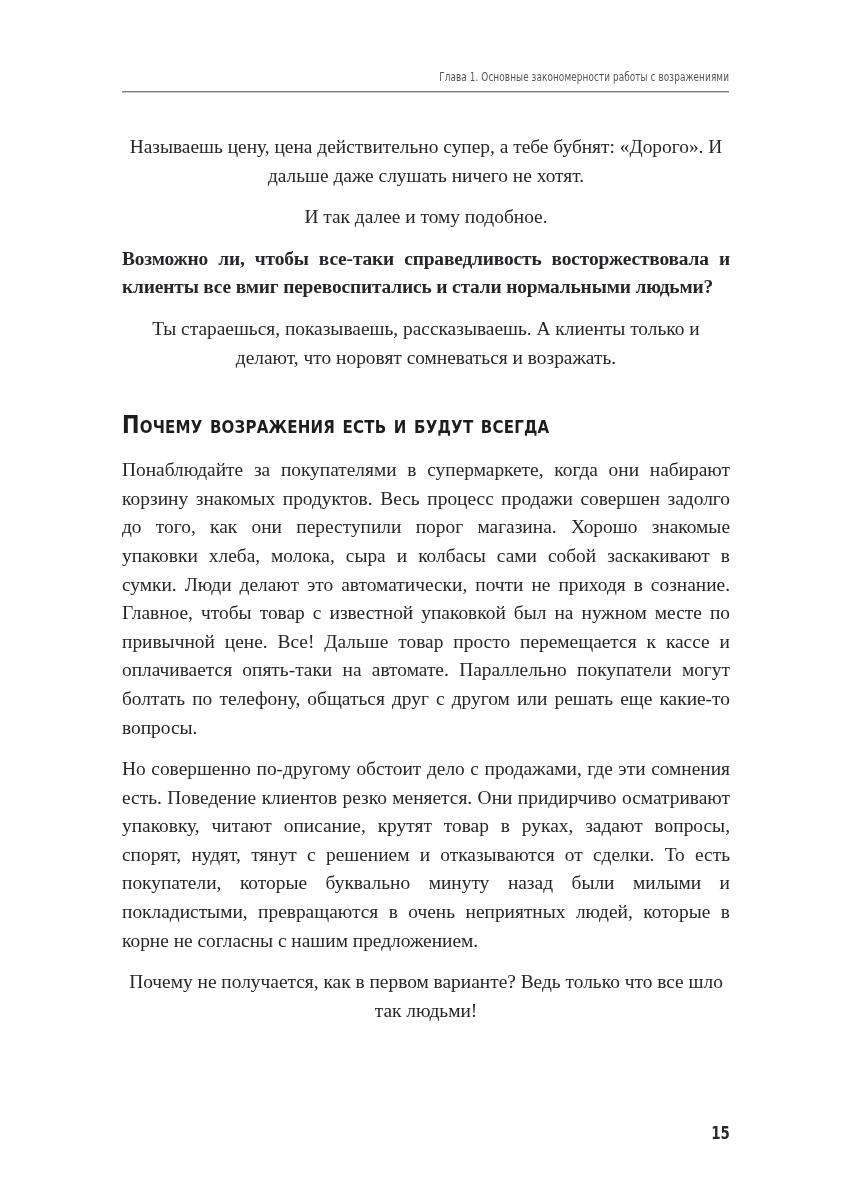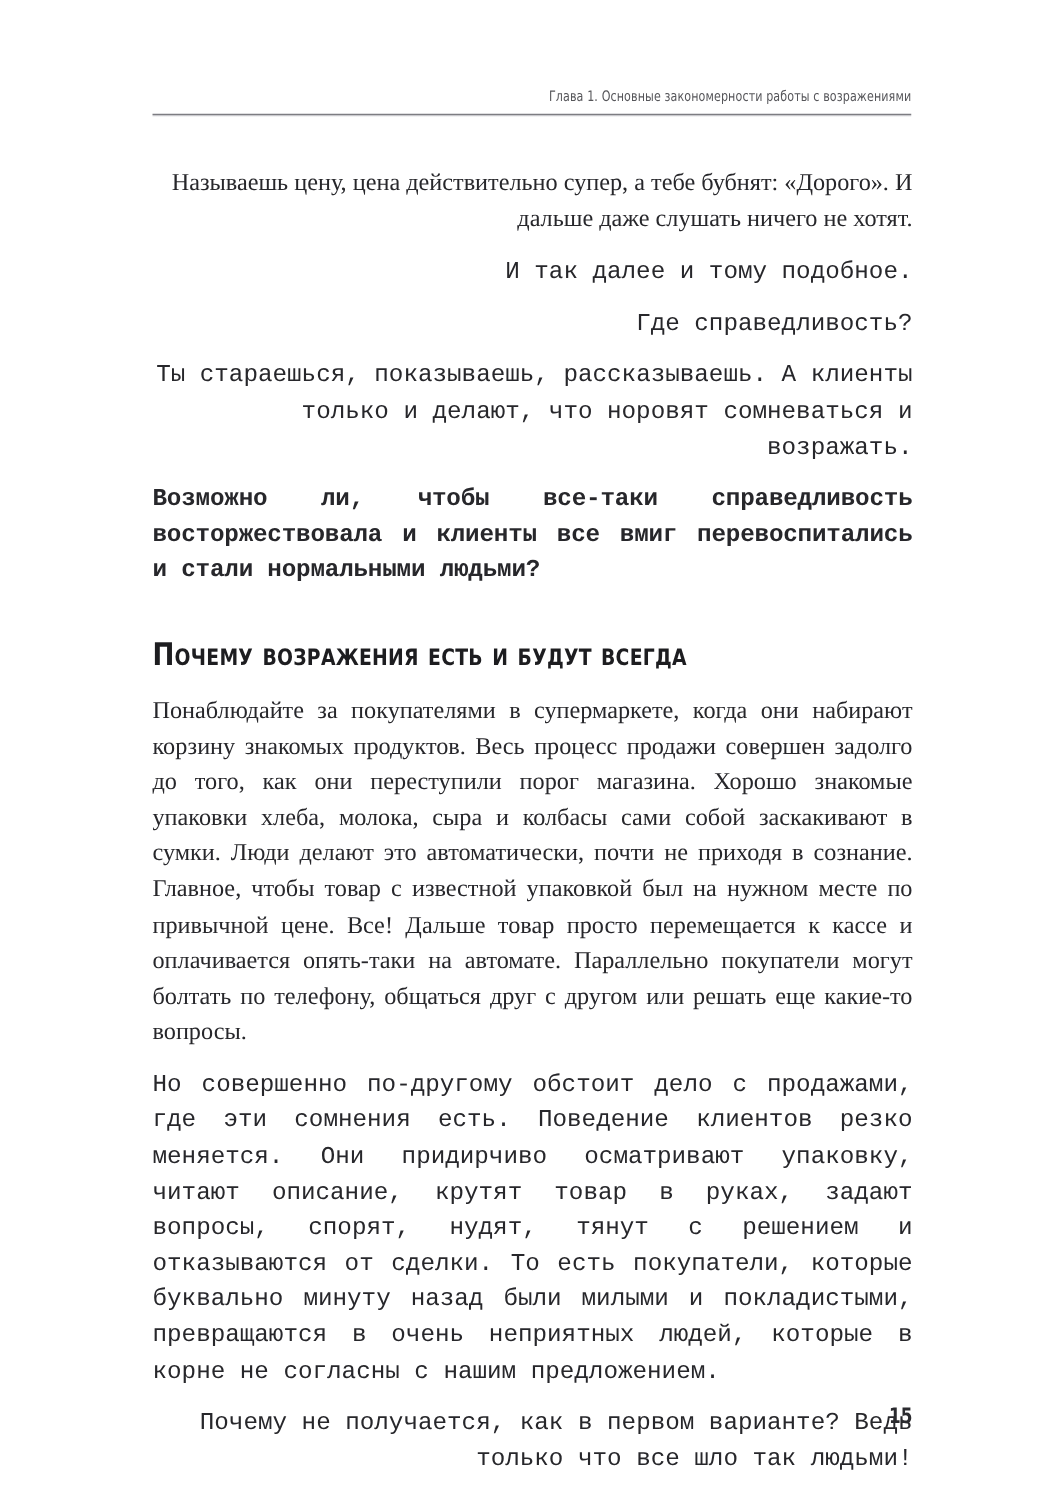--- a/index.html
+++ b/index.html
@@ -49,24 +49,24 @@
     top: 133px;
     width: 608px;
   }
 
   p.body {
     margin: 0 0 0 0;
     font-family: "Liberation Serif", "DejaVu Serif", serif;
     font-size: 19.4px;
     line-height: 28.6px;
     color: #27272b;
-    text-align: right;
+    text-align: center;
     hyphens: manual;
   }
-  p.body + p.body { margin-top: 13px; font-family: Liberation Mono, monospace; }
+  p.body + p.body { margin-top: 13px; }
 
   
   p.justify { text-align: justify; text-justify: inter-word; }
 
   
   p.semi { font-weight: 600; letter-spacing: -0.15px; }
 
   
   h2.section-title {
     margin: 38px 0 16px 0;
@@ -106,23 +106,22 @@
 <div class="page">
 
   <div class="running-head">Глава 1. Основные закономерности работы с возражениями</div>
 
   <div class="head-rule"></div>
 
   <div class="column">
 
     <p class="body">Называешь цену, цена действительно супер, а тебе бубнят: «Дорого». И дальше даже слушать ничего не хотят.</p>
     <p class="body">И так далее и тому подобное.</p>
-    <p class="body">Где справедливость?</p>
+    <p class="body justify semi">Возможно ли, чтобы все-таки справедливость восторжествовала и клиенты все вмиг перевоспитались и стали нормальными людьми?</p>
     <p class="body">Ты стараешься, показываешь, рассказываешь. А клиенты только и делают, что норовят сомневаться и возражать.</p>
-    <p class="body justify semi">Возможно ли, чтобы все-таки справедливость восторжествовала и клиенты все вмиг перевоспитались и стали нормальными людьми?</p>
 
     <h2 class="section-title">Почему возражения есть и будут всегда</h2>
 
     <p class="body justify">Понаблюдайте за покупателями в супермаркете, когда они набирают корзину знакомых продуктов. Весь процесс продажи совершен задолго до того, как они переступили порог магазина. Хорошо знакомые упаковки хлеба, молока, сыра и колбасы сами собой заскакивают в сумки. Люди делают это автоматически, почти не приходя в сознание. Главное, чтобы товар с известной упаковкой был на нужном месте по привычной цене. Все! Дальше товар просто перемещается к кассе и оплачивается опять-таки на автомате. Параллельно покупатели могут болтать по телефону, общаться друг с другом или решать еще какие-то вопросы.</p>
     <p class="body justify">Но совершенно по-другому обстоит дело с продажами, где эти сомнения есть. Поведение клиентов резко меняется. Они придирчиво осматривают упаковку, читают описание, крутят товар в руках, задают вопросы, спорят, нудят, тянут с решением и отказываются от сделки. То есть покупатели, которые буквально минуту назад были милыми и покладистыми, превращаются в очень неприятных людей, которые в корне не согласны с нашим предложением.</p>
     <p class="body">Почему не получается, как в первом варианте? Ведь только что все шло так людьми!</p>
 
   </div>
 
   <div class="folio">15</div>

